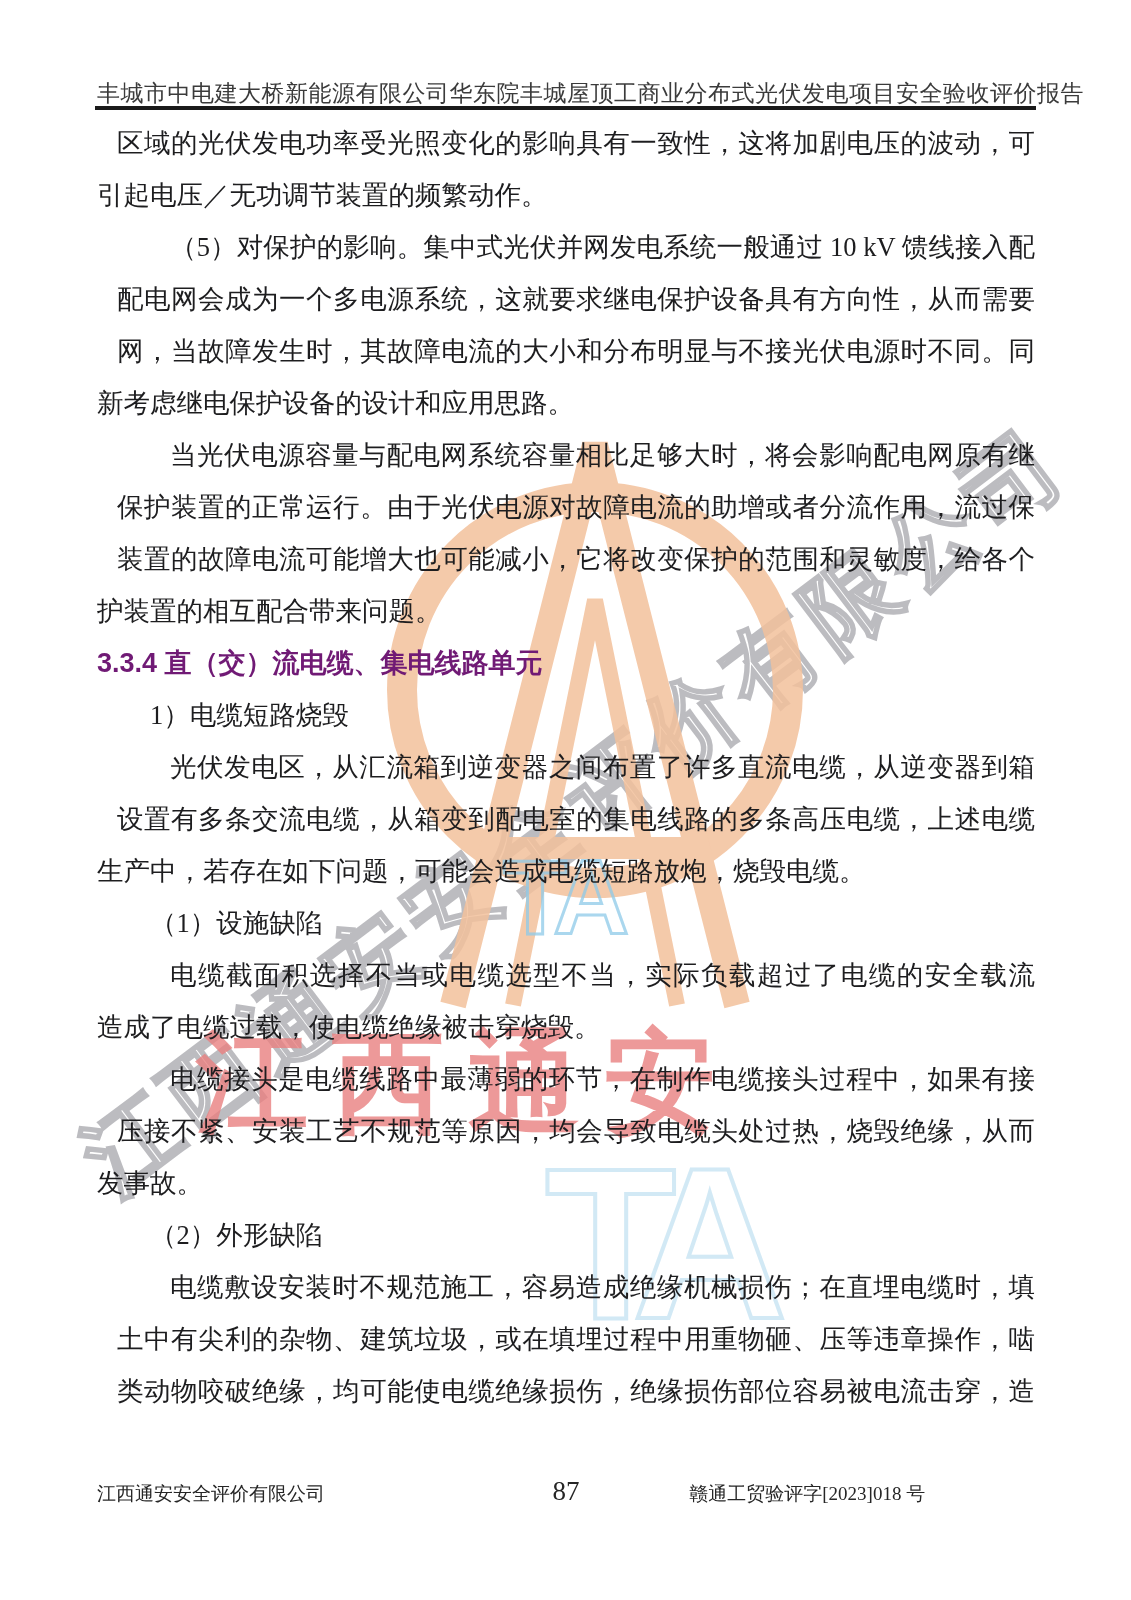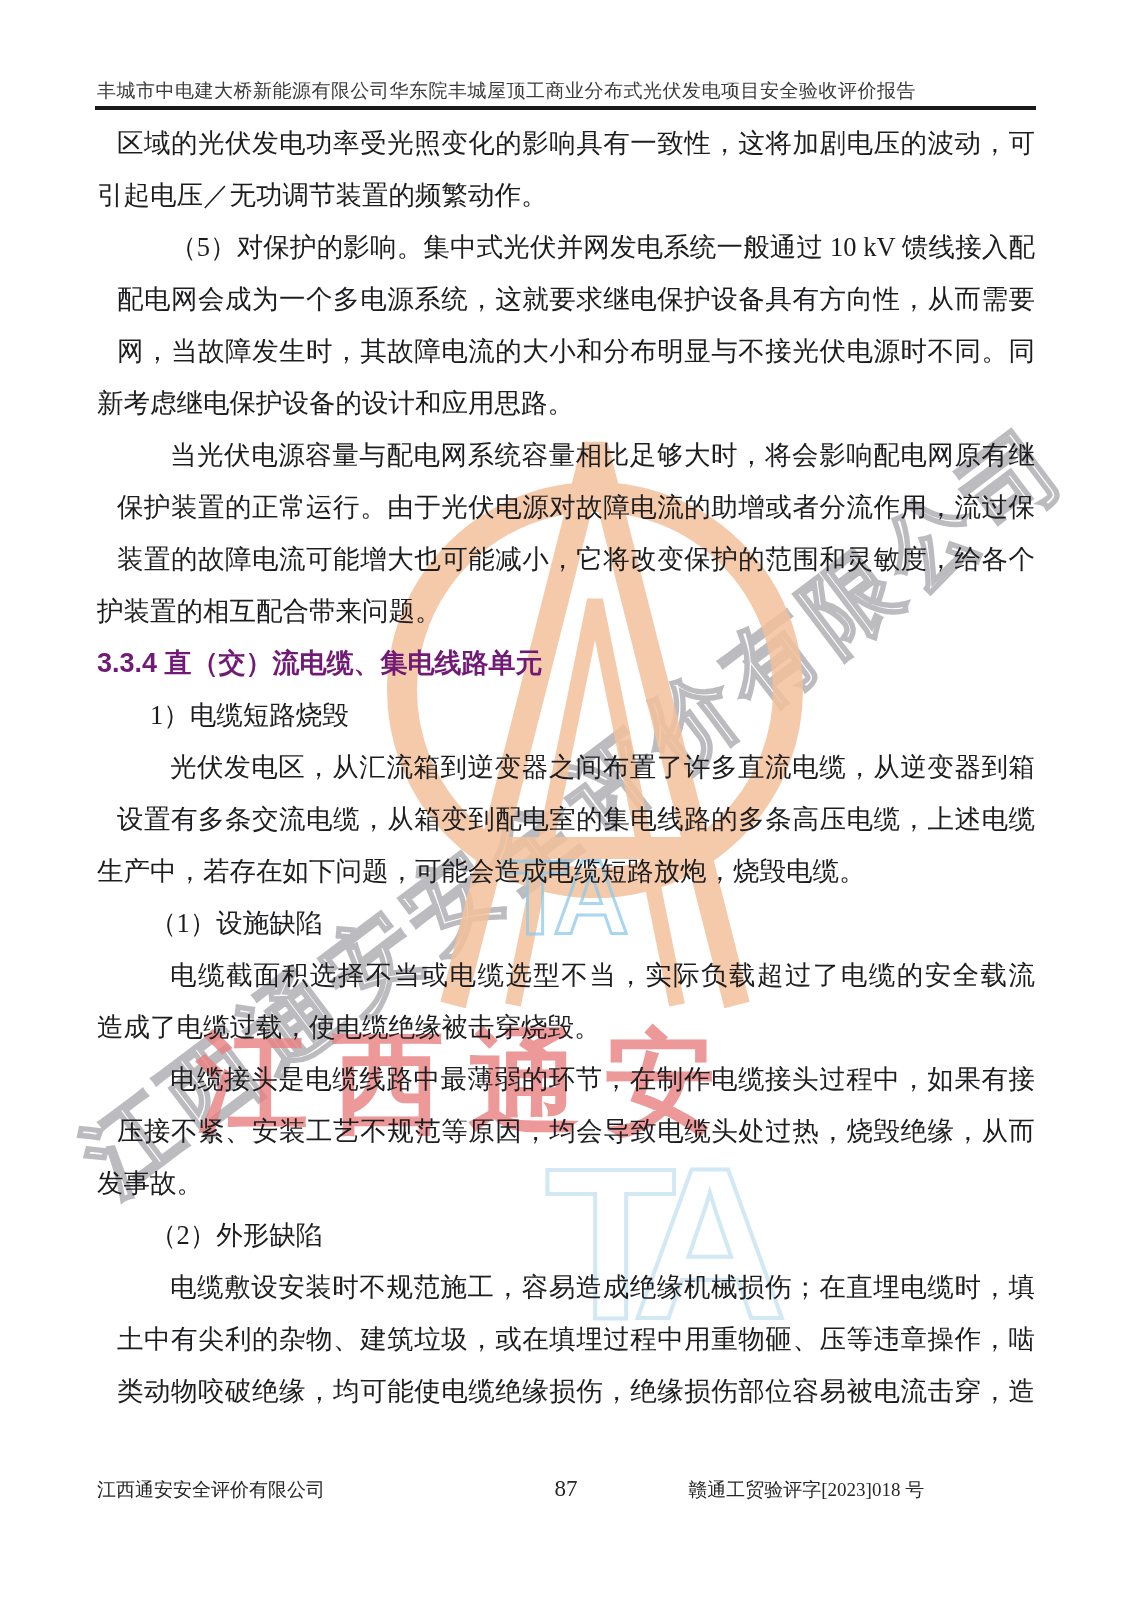--- a/index.html
+++ b/index.html
@@ -10,21 +10,21 @@
     background: #ffffff;
     overflow: hidden;
     font-family: "Liberation Serif", serif;
   }
   
   .header {
     position: absolute;
     left: 97px; top: 78px;
     width: 938px;
     font-family: Liberation Serif, serif;
-    font-size: 19px;
+    font-size: 23px;
     letter-spacing: 0.5px;
     color: #3b3b3b;
     white-space: nowrap;
     z-index: 3;
   }
   .header-rule {
     position: absolute;
     left: 95px; top: 106px;
     width: 941px; height: 4px;
     background: #1a1a1a;
@@ -110,21 +110,21 @@
     position: absolute;
     left: 97px; top: 1476px;
     width: 938px;
     display: flex;
     align-items: baseline;
     z-index: 3;
     font-family: "Liberation Serif", serif;
     color: #262626;
   }
   .footer-left  { flex: 1; text-align: left;  font-size: 19px; white-space: nowrap; }
-  .footer-center{ flex: 0 0 auto; text-align: center; font-size: 23px; }
+  .footer-center{ flex: 0 0 auto; text-align: center; font-size: 27px; }
   .footer-right { flex: 1; text-align: center; font-size: 19px; white-space: nowrap; }
 </style>
 </head>
 <body>
 
 <div class="page">
 
   <div class="watermark">
     <div class="wm-diagonal">江西通安安全评价有限公司</div>
 

